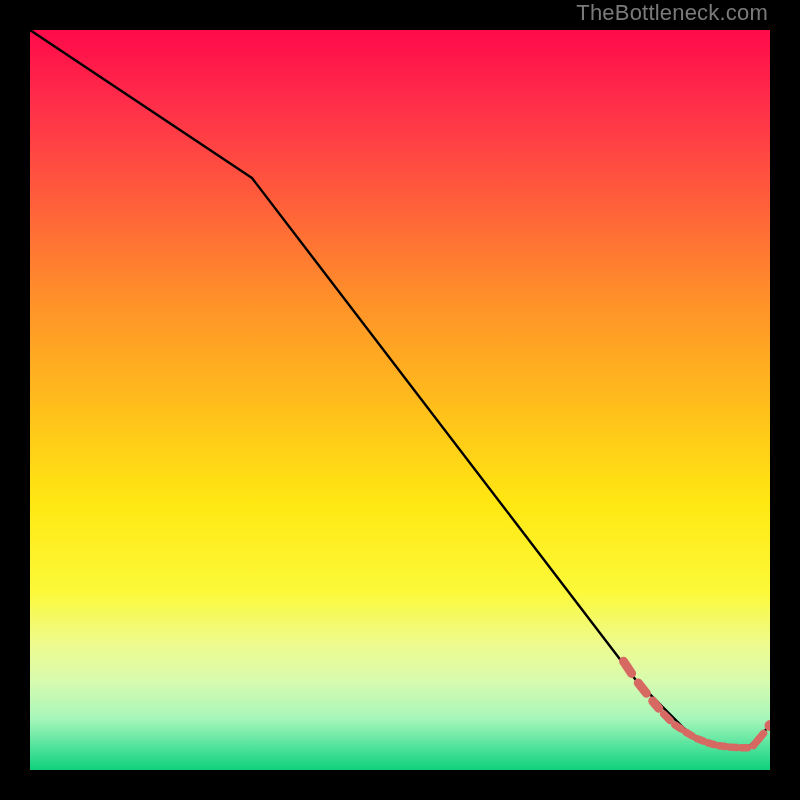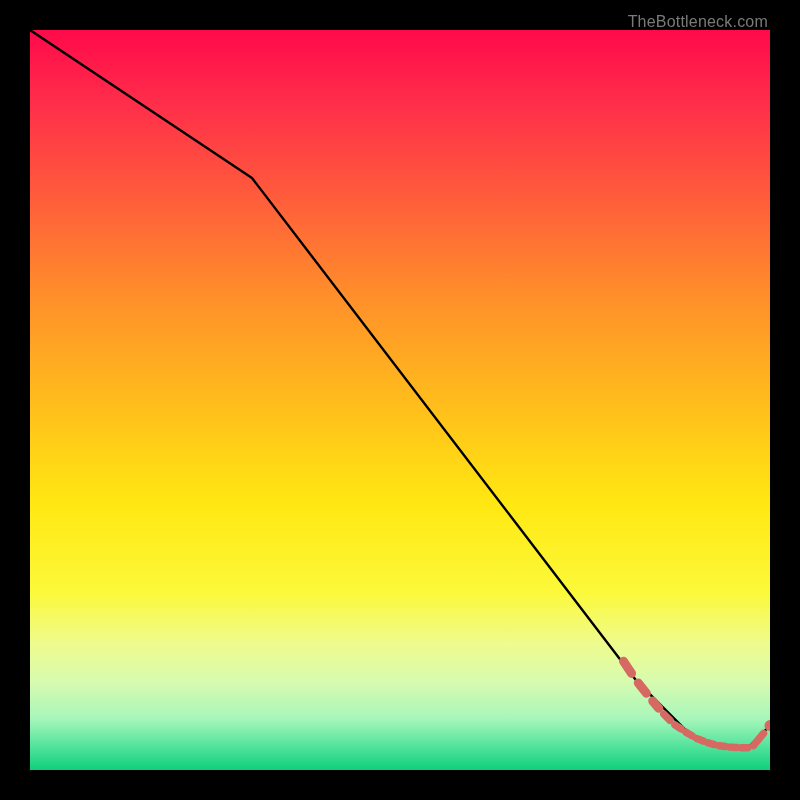--- a/index.html
+++ b/index.html
@@ -42,24 +42,24 @@
   }
   .plot svg {
     position: absolute;
     left: 0;
     top: 0;
     width: 740px;
     height: 740px;
   }
   .attribution {
     position: absolute;
-    top: 13px;
+    top: 0;
     right: 32px;
     color: #7a7a7a;
-    font-size: 16px;
+    font-size: 22px;
     font-weight: 400;
     letter-spacing: 0.2px;
     user-select: none;
   }
 </style>
 </head>
 <body>
 
 <div class="stage">
   <div class="attribution">TheBottleneck.com</div>

